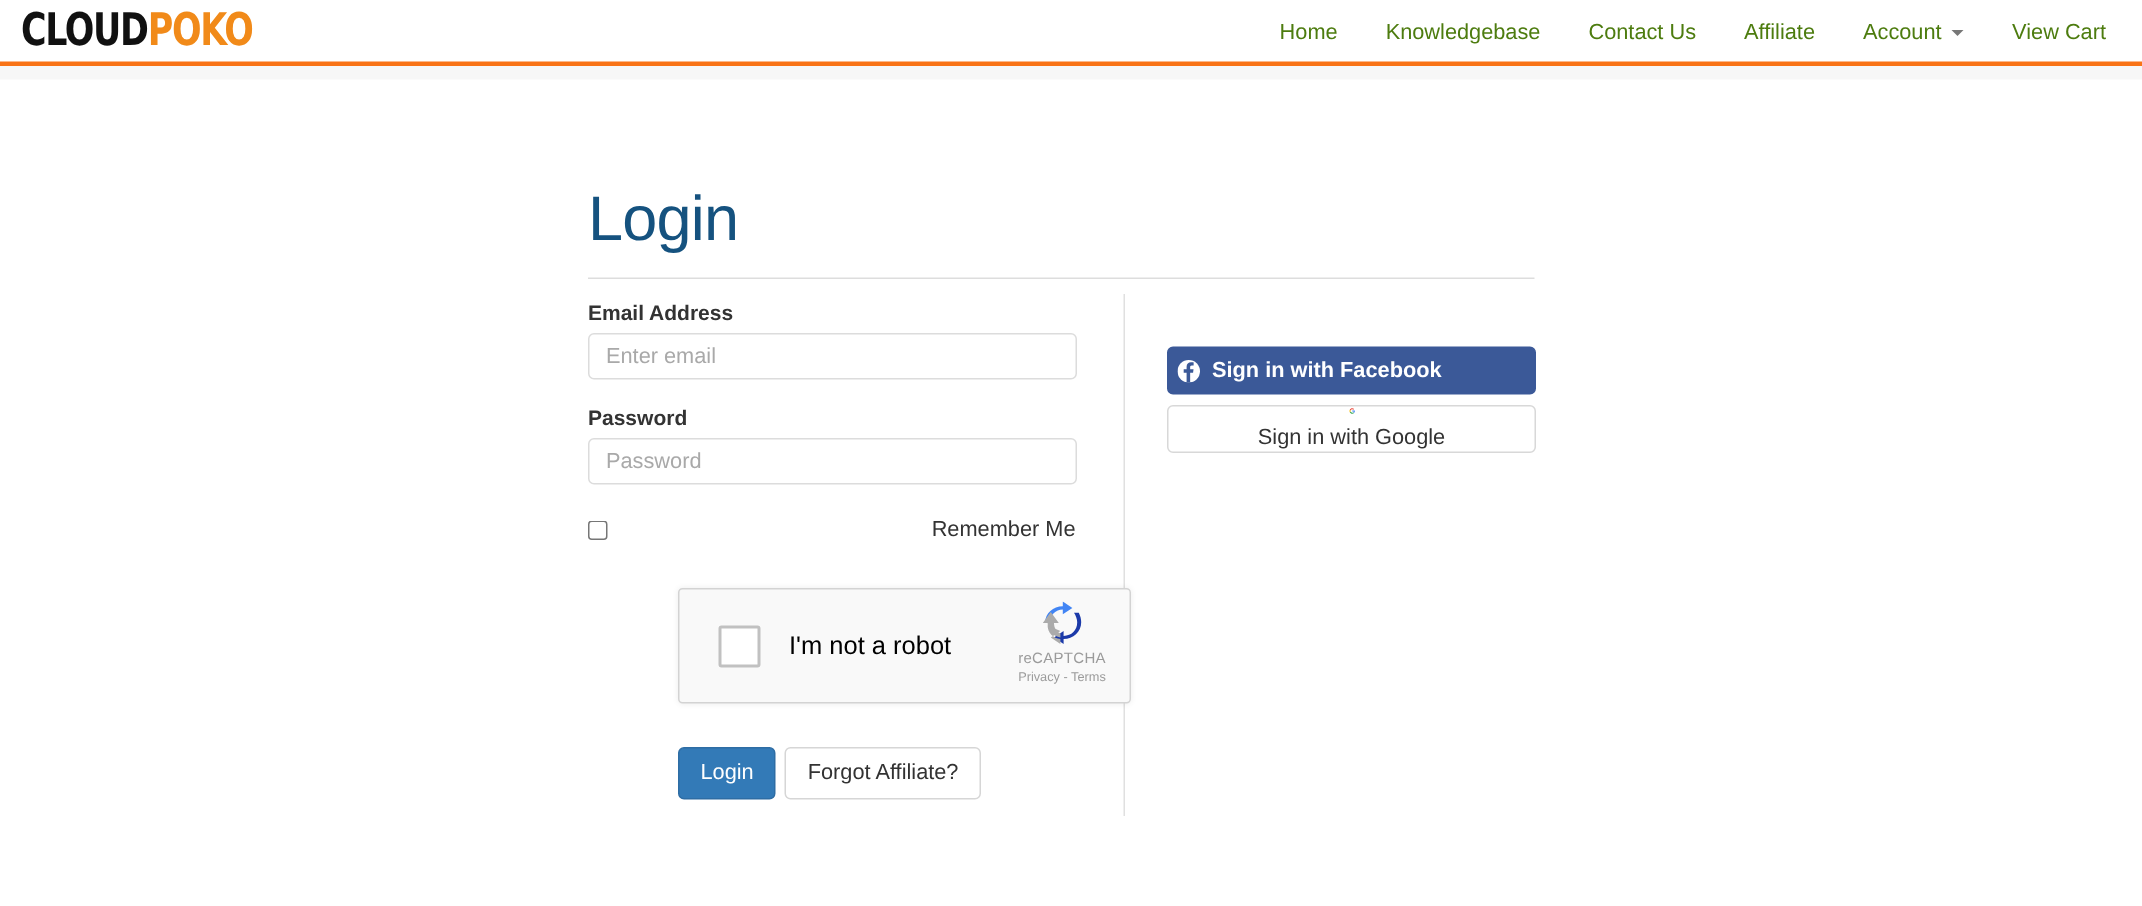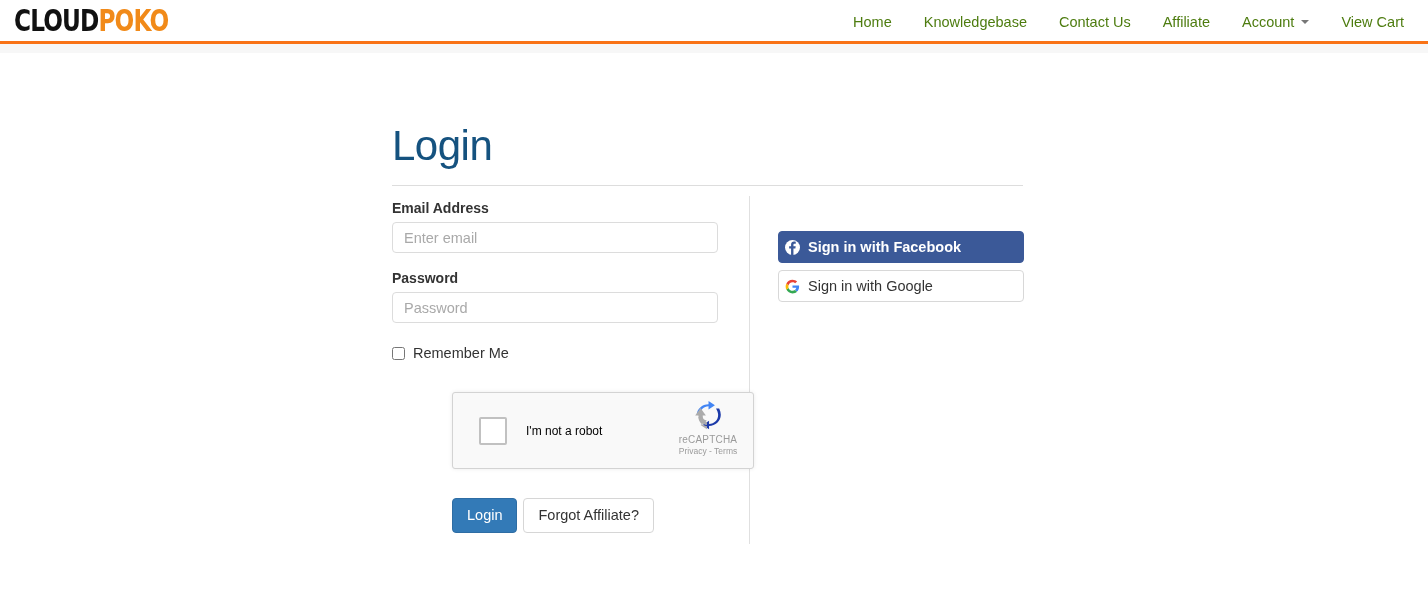--- a/index.html
+++ b/index.html
@@ -145,20 +145,21 @@
   }
   input.text-input::placeholder { color: #a9a9a9; }
   .field-group { margin-bottom: 17px; }
 
   .remember-row {
     display: flex;
     align-items: center;
     gap: 8px;
     margin-top: 22px;
     margin-bottom: 0;
+    justify-content: space-between;
   }
   .remember-row input[type=checkbox] {
     margin: 0;
     width: 13px;
     height: 13px;
     cursor: pointer;
   }
   .remember-row span {
     font-size: 14.5px;
     color: #333333;
@@ -182,21 +183,21 @@
     width: 28px;
     height: 28px;
     margin-left: 26px;
     background: #ffffff;
     border: 2px solid #c1c1c1;
     border-radius: 2px;
     cursor: pointer;
   }
   .rc-label {
     margin-left: 19px;
-    font-size: 12px;
+    font-size: 17px;
     color: #000000;
     font-family: "Liberation Sans", sans-serif;
   }
   .rc-brand {
     position: absolute;
     right: 9px;
     top: 8px;
     width: 72px;
     text-align: center;
   }
@@ -258,20 +259,21 @@
   .social-facebook {
     background: #3b5998;
     border-color: #3b5998;
     color: #ffffff;
     font-weight: bold;
   }
   .social-google {
     background: #ffffff;
     border-color: #d8d8d8;
     color: #333333;
+    flex-direction: column;
   }
   .fb-icon { width: 15px; height: 15px; display: block; }
   .g-icon  { width: 15px; height: 15px; display: block; }
 </style>
 </head>
 <body>
 
 <div class="header">
   <div class="brand">
     <span class="b-cloud">CLOUD</span><span class="b-poko">POKO</span>

